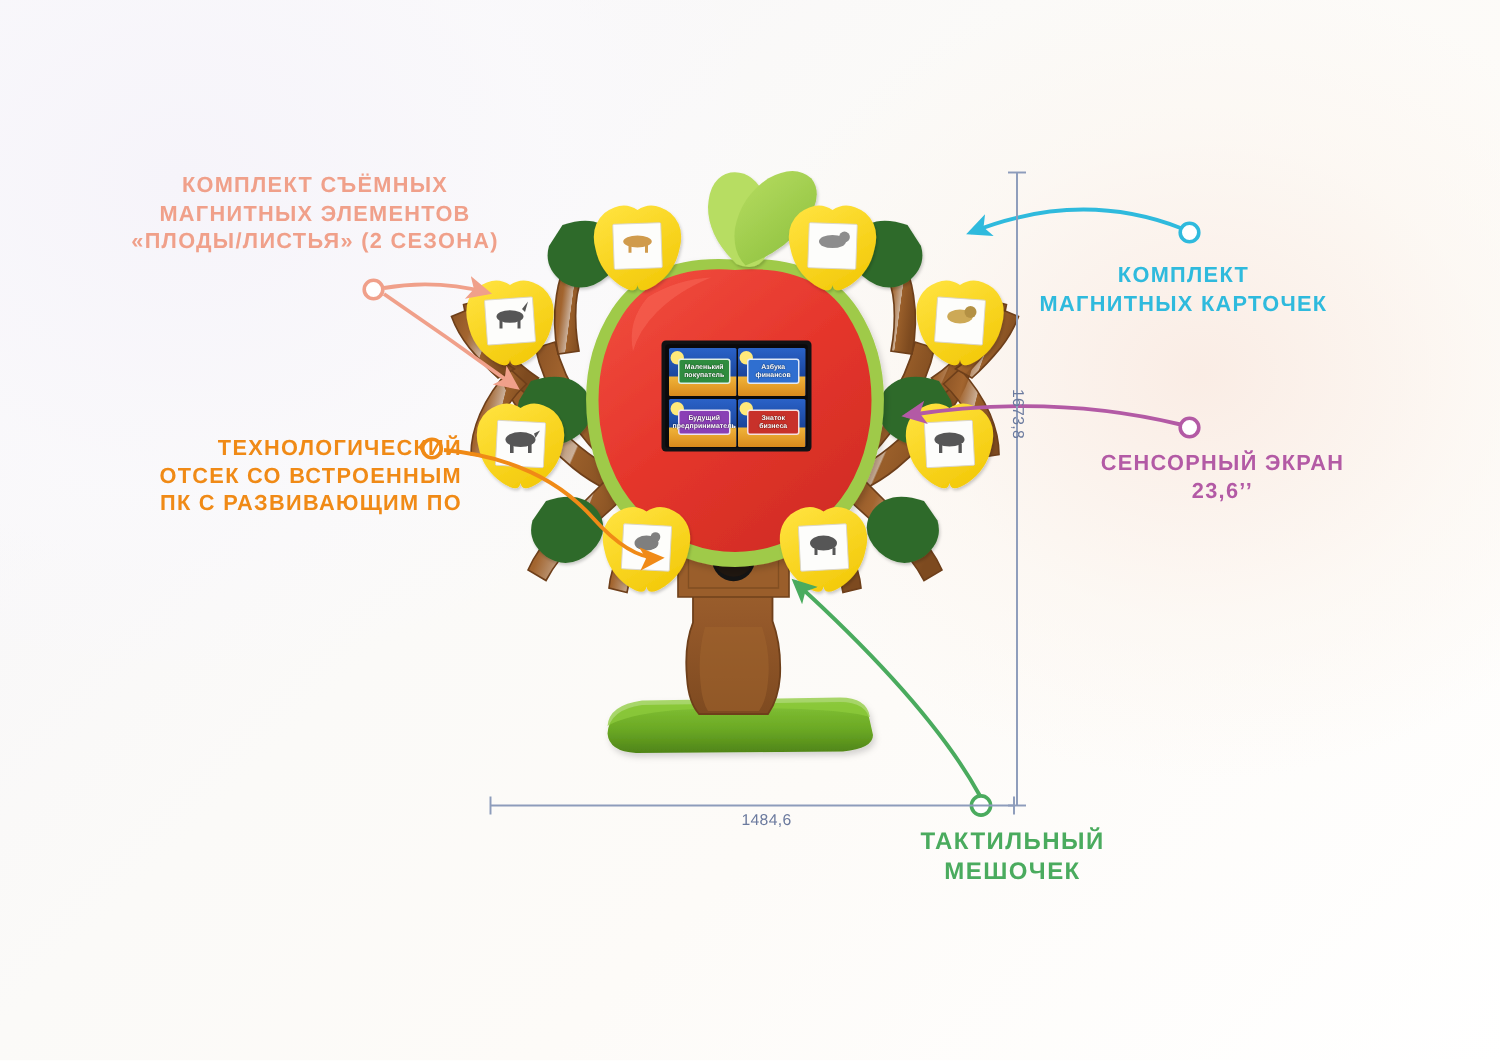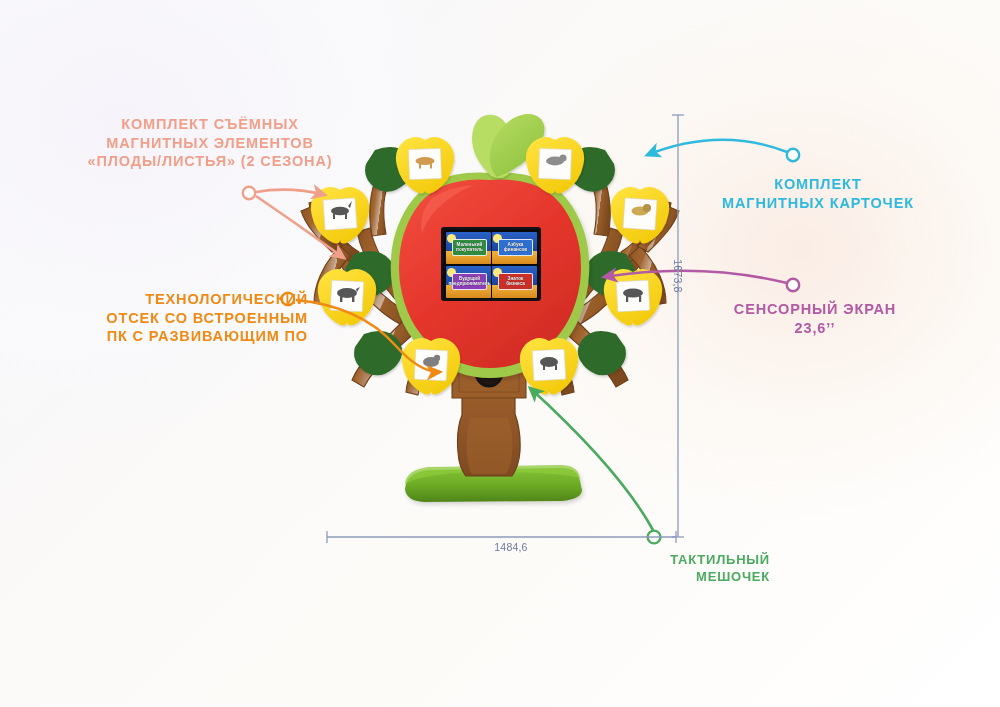--- a/index.html
+++ b/index.html
@@ -34,32 +34,32 @@
     left: 60px; top: 115px; width: 300px;
     text-align: center; font-size: 14.5px;
     color: #f0a08a;
   }
   #label-tech-bay {
     left: 58px; top: 290px; width: 250px;
     text-align: right; font-size: 14.5px;
     color: #f08a16;
   }
   #label-cards {
-    left: 693px; top: 175px; width: 250px;
+    left: 664px; top: 175px; width: 250px;
     text-align: center; font-size: 14.5px;
     color: #2fbadd;
   }
   #label-touch {
     left: 700px; top: 300px; width: 230px;
     text-align: center; font-size: 14.5px;
     color: #b35aa5;
   }
   #label-bag {
     left: 580px; top: 552px; width: 190px;
-    text-align: right; font-size: 13px;
+    text-align: center; font-size: 16px;
     color: #4aab5e;
   }
   .dimtext {
     position: absolute;
     color: #6b7a9e;
     font-size: 10.5px;
     letter-spacing: 0.02em;
     font-weight: normal;
   }
   #dim-width-text { left: 466px; top: 541px; width: 90px; text-align: center; }

